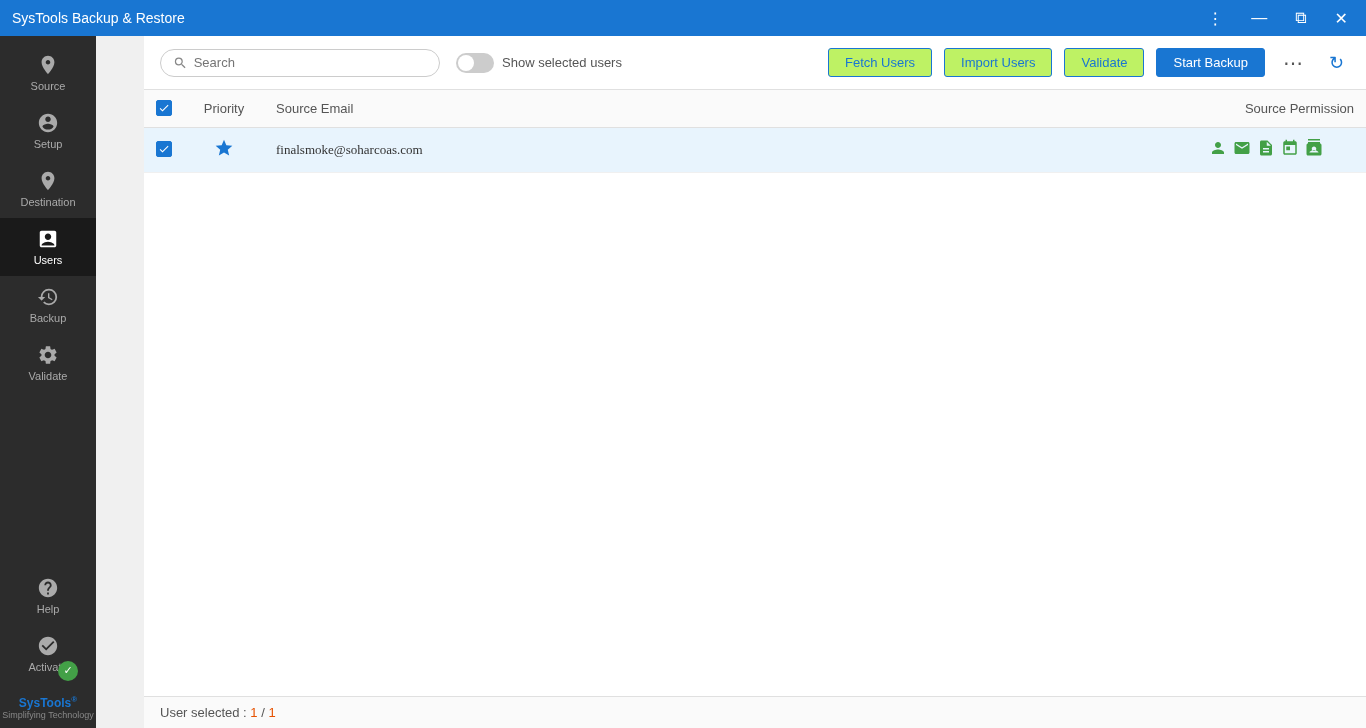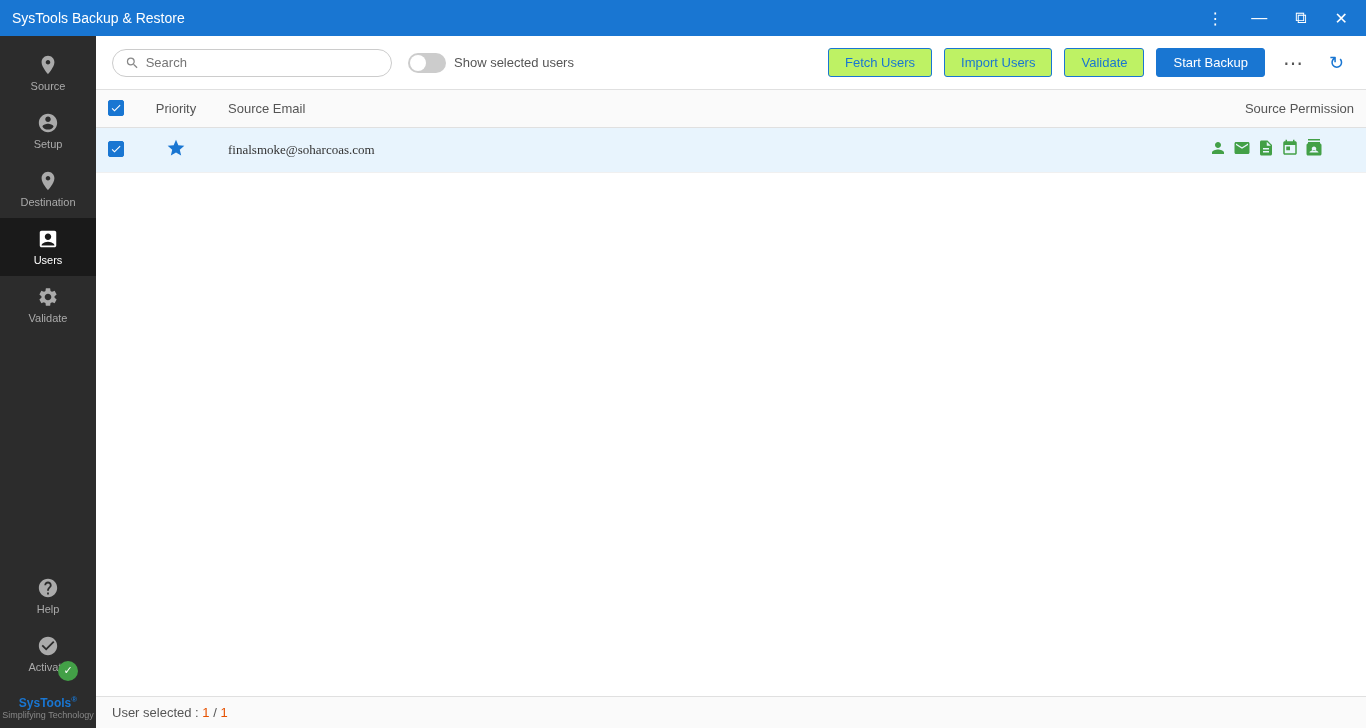--- a/index.html
+++ b/index.html
@@ -44,21 +44,21 @@
       color: #aaa;
       font-size: 11px;
       gap: 4px;
     }
     .sidebar-item.active { color: #fff; background: #1a1a1a; }
     .sidebar-item svg { width: 22px; height: 22px; }
     .sidebar-spacer { flex: 1; }
     .sidebar-bottom { width: 100%; display: flex; flex-direction: column; align-items: center; padding-bottom: 8px; }
 
     
-    .content { flex: 1; background: white; display: flex; flex-direction: column; overflow: hidden; }
+    .content { flex: 1; background: white; display: flex; flex-direction: column; overflow: hidden; margin-left: 48px; }
 
     
     .toolbar {
       display: flex;
       align-items: center;
       padding: 12px 16px;
       border-bottom: 1px solid #e0e0e0;
       gap: 12px;
       flex-shrink: 0;
     }
@@ -238,20 +238,26 @@
       <span>Destination</span>
     </div>
 
     <div class="sidebar-item active">
       <svg viewBox="0 0 24 24" fill="currentColor">
         <path d="M19 3H5c-1.1 0-2 .9-2 2v14c0 1.1.9 2 2 2h14c1.1 0 2-.9 2-2V5c0-1.1-.9-2-2-2zm-7 3c1.93 0 3.5 1.57 3.5 3.5S13.93 13 12 13s-3.5-1.57-3.5-3.5S10.07 6 12 6zm7 13H5v-.23c0-.62.28-1.2.76-1.58C7.47 15.82 9.64 15 12 15s4.53.82 6.24 2.19c.48.38.76.97.76 1.58V19z"></path>
       </svg>
       <span>Users</span>
     </div>
 
+    <div class="sidebar-item">
+      <svg viewBox="0 0 24 24" fill="currentColor">
+        <path d="M13 3a9 9 0 0 0-9 9H1l3.89 3.89.07.14L9 12H6c0-3.87 3.13-7 7-7s7 3.13 7 7-3.13 7-7 7c-1.93 0-3.68-.79-4.94-2.06l-1.42 1.42A8.954 8.954 0 0 0 13 21a9 9 0 0 0 0-18zm-1 5v5l4.28 2.54.72-1.21-3.5-2.08V8H12z"></path>
+      </svg>
+      <span>Backup</span>
+    </div>
 
     <div class="sidebar-item">
       <svg viewBox="0 0 24 24" fill="currentColor">
         <path d="M19.14,12.94c0.04-0.3,0.06-0.61,0.06-0.94c0-0.32-0.02-0.64-0.07-0.94l2.03-1.58c0.18-0.14,0.23-0.41,0.12-0.61 l-1.92-3.32c-0.12-0.22-0.37-0.29-0.59-0.22l-2.39,0.96c-0.5-0.38-1.03-0.7-1.62-0.94L14.4,2.81c-0.04-0.24-0.24-0.41-0.48-0.41 h-3.84c-0.24,0-0.43,0.17-0.47,0.41L9.25,5.35C8.66,5.59,8.12,5.92,7.63,6.29L5.24,5.33c-0.22-0.08-0.47,0-0.59,0.22L2.74,8.87 C2.62,9.08,2.66,9.34,2.86,9.48l2.03,1.58C4.84,11.36,4.8,11.69,4.8,12s0.02,0.64,0.07,0.94l-2.03,1.58 c-0.18,0.14-0.23,0.41-0.12,0.61l1.92,3.32c0.12,0.22,0.37,0.29,0.59,0.22l2.39-0.96c0.5,0.38,1.03,0.7,1.62,0.94l0.36,2.54 c0.05,0.24,0.24,0.41,0.48,0.41h3.84c0.24,0,0.44-0.17,0.47-0.41l0.36-2.54c0.59-0.24,1.13-0.56,1.62-0.94l2.39,0.96 c0.22,0.08,0.47,0,0.59-0.22l1.92-3.32c0.12-0.22,0.07-0.47-0.12-0.61L19.14,12.94z M12,15.6c-1.98,0-3.6-1.62-3.6-3.6 s1.62-3.6,3.6-3.6s3.6,1.62,3.6,3.6S13.98,15.6,12,15.6z"></path>
       </svg>
       <span>Validate</span>
     </div>
 
     <div class="sidebar-spacer"></div>
 

